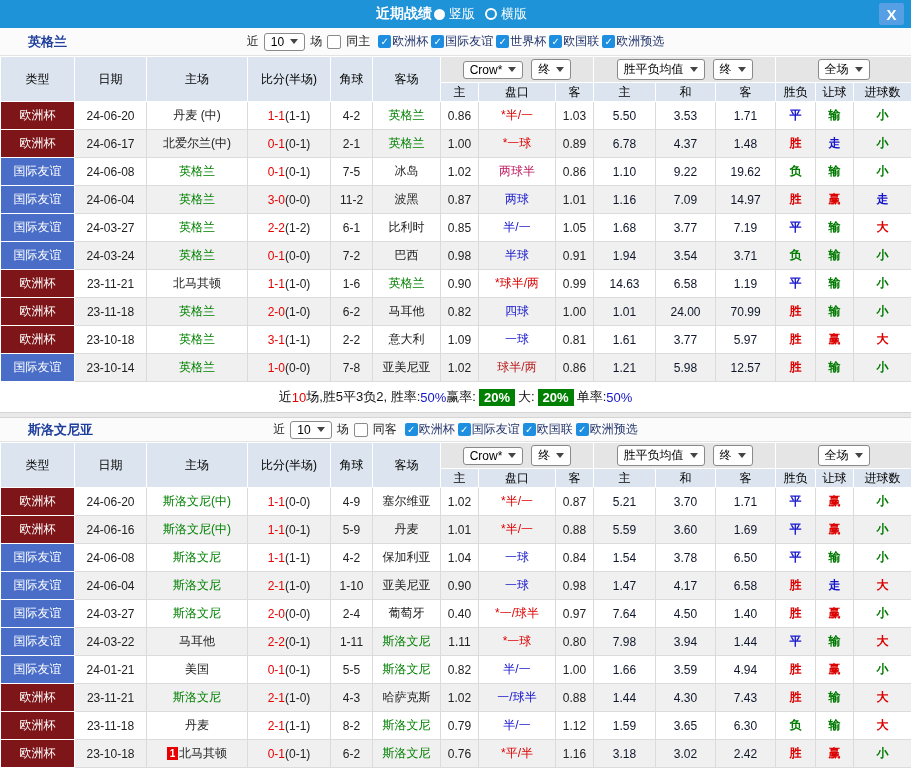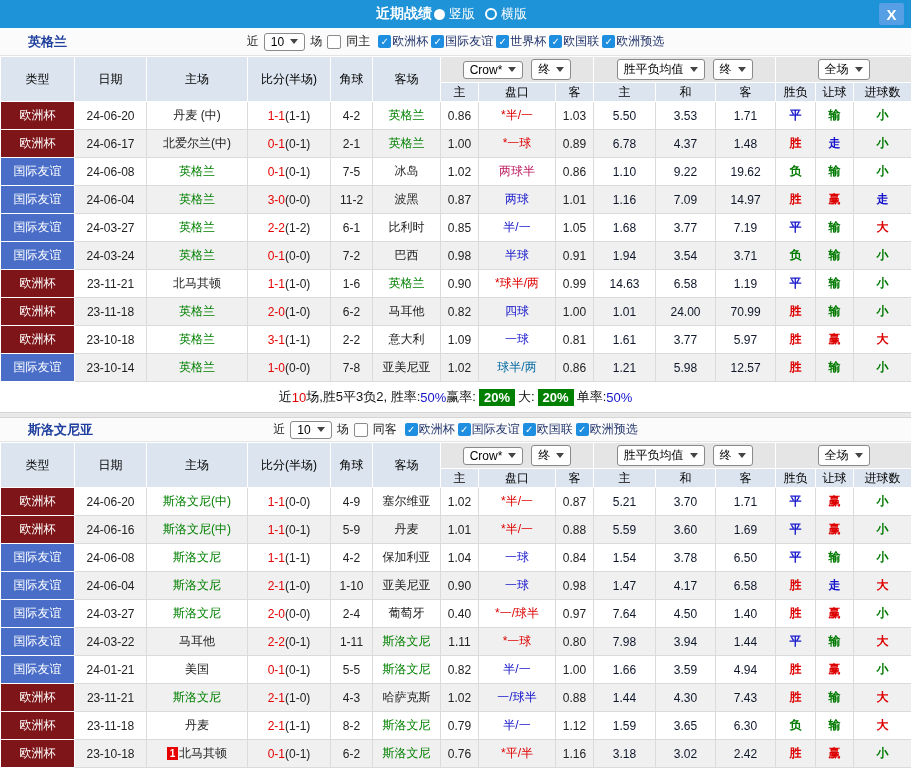--- a/index.html
+++ b/index.html
@@ -327,21 +327,21 @@
         <td class="bold" style="color: rgb(221, 0, 0);">大</td>
       </tr>
       <tr class="even">
         <td class="type" style="background: rgb(74, 110, 200);">国际友谊</td>
         <td>23-10-14</td>
         <td><span class="hl">英格兰</span></td>
         <td><span class="score-ft">1-0</span><span class="score-ht">(0-0)</span></td>
         <td>7-8</td>
         <td><span>亚美尼亚</span></td>
         <td>1.02</td>
-        <td style="color: #0369a1; margin-left: 44px;">球半/两</td>
+        <td style="color: #b91c1c; margin-left: 44px;">球半/两</td>
         <td>0.86</td>
         <td class="avg">1.21</td>
         <td class="avg">5.98</td>
         <td class="avg">12.57</td>
         <td class="bold" style="color: rgb(221, 0, 0);">胜</td>
         <td class="bold" style="color: rgb(0, 122, 0);">输</td>
         <td class="bold" style="color: rgb(0, 122, 0);">小</td>
       </tr>
     </tbody>
 </table>

